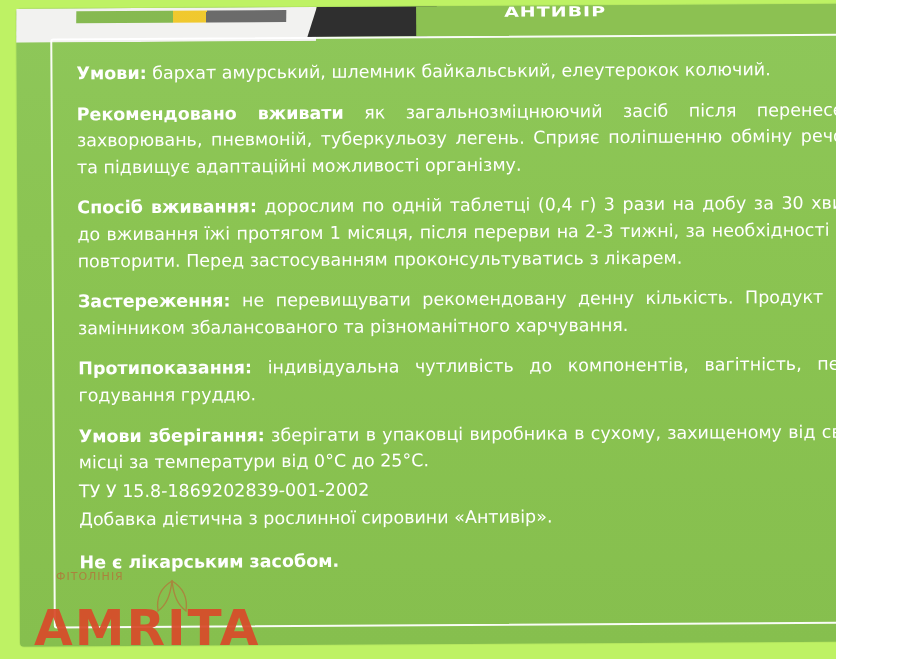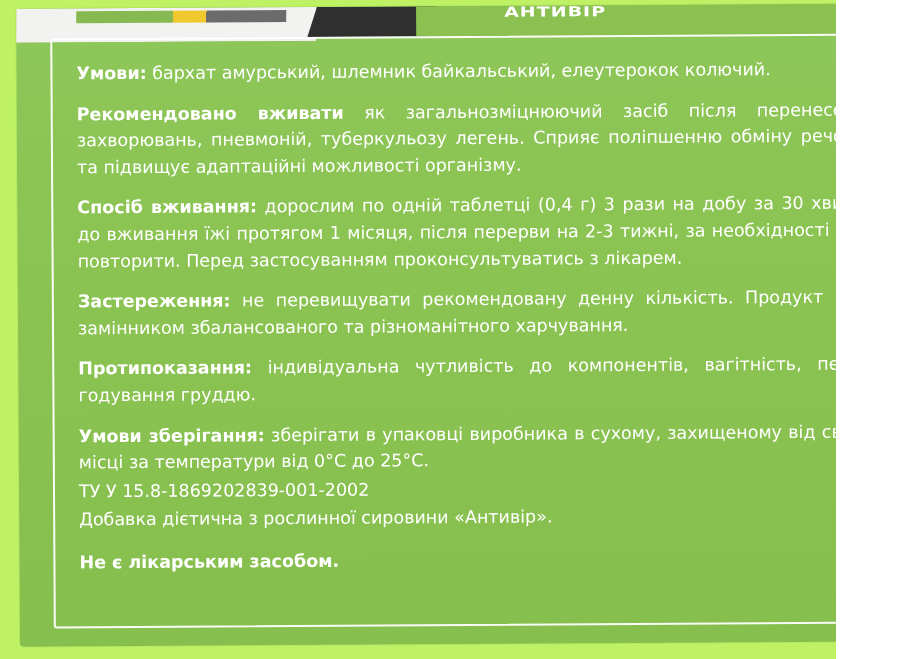--- a/index.html
+++ b/index.html
@@ -200,14 +200,22 @@
 
       <div class="para tight nojustify">ТУ У 15.8-1869202839-001-2002</div>
 
       <div class="para nojustify">Добавка дієтична з рослинної сировини «Антивір».</div>
 
       <div class="para-last">Не є лікарським засобом.</div>
 
     </div>
   </div>
 
+  <div class="watermark">
+    <div class="wm-sub">ФІТОЛІНІЯ</div>
+    <svg class="wm-leaf" viewBox="0 0 40 34">
+      <path d="M20 2 C10 8, 4 18, 6 32 C14 26, 18 18, 20 2 Z" fill="none" stroke="#c9502f" stroke-width="1.4"></path>
+      <path d="M20 2 C30 8, 36 18, 34 32 C26 26, 22 18, 20 2 Z" fill="none" stroke="#c9502f" stroke-width="1.4"></path>
+    </svg>
+    <div class="wm-text">AMRITA</div>
+  </div>
 
 </div>
 
 </body></html>

